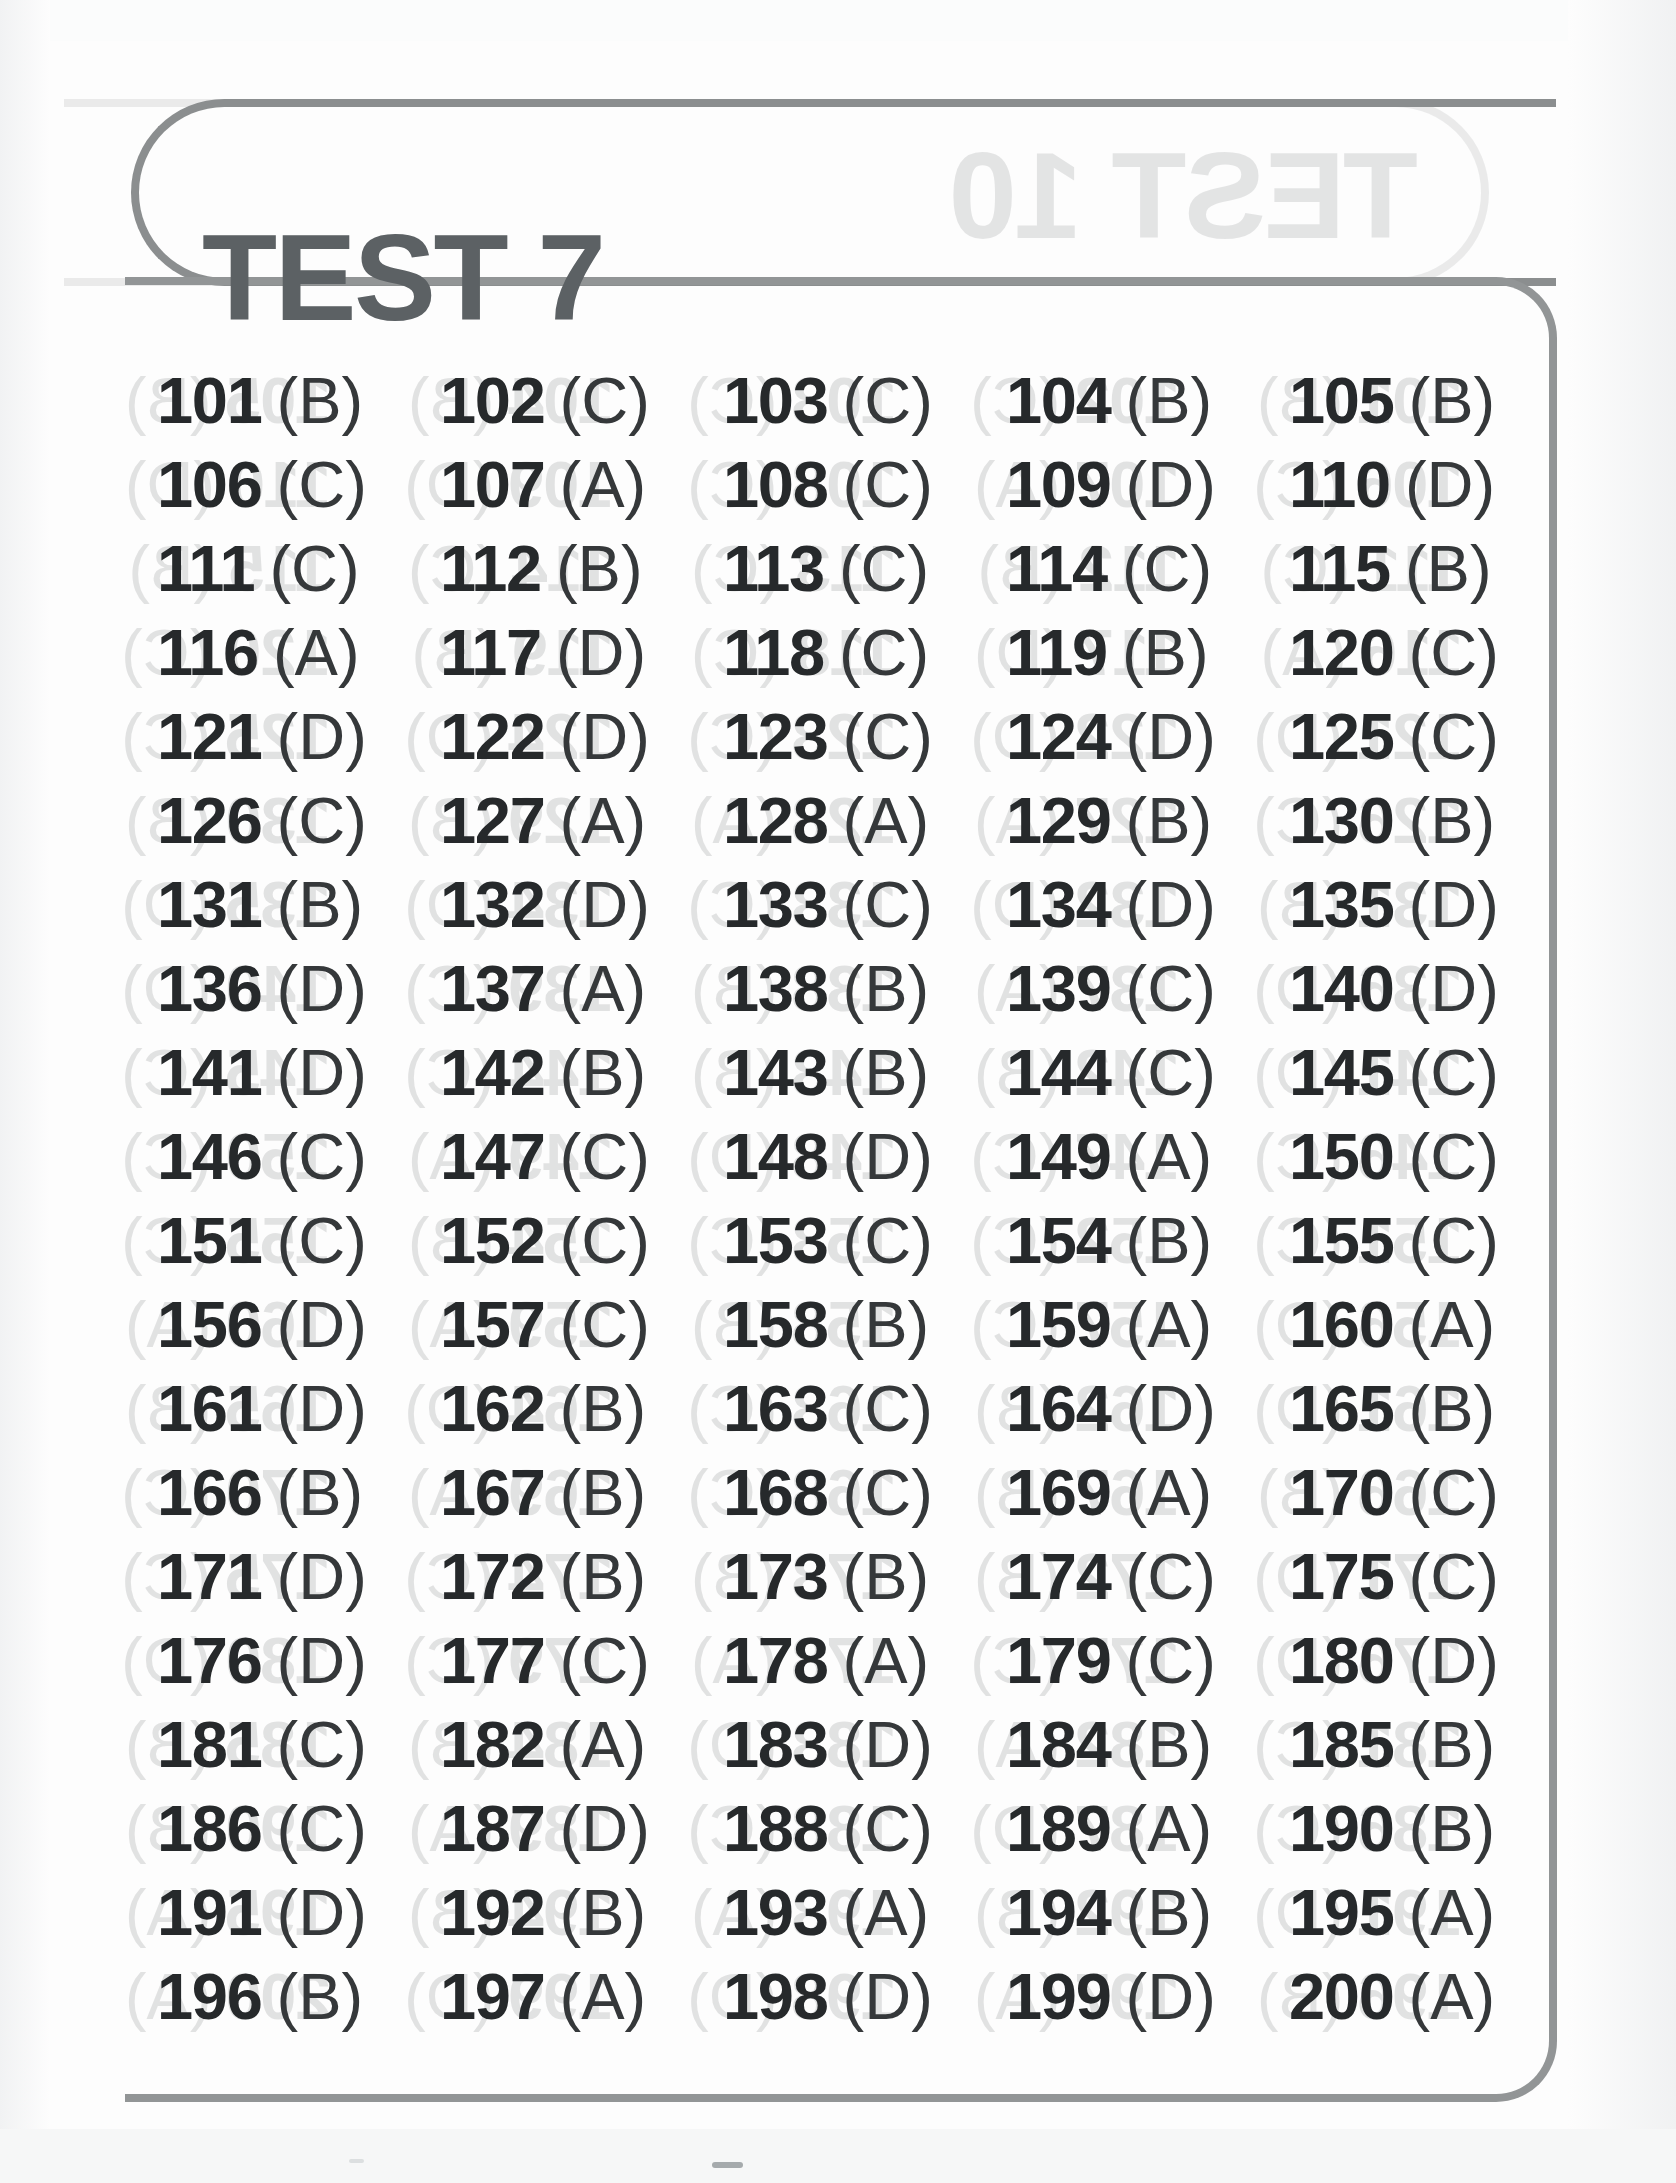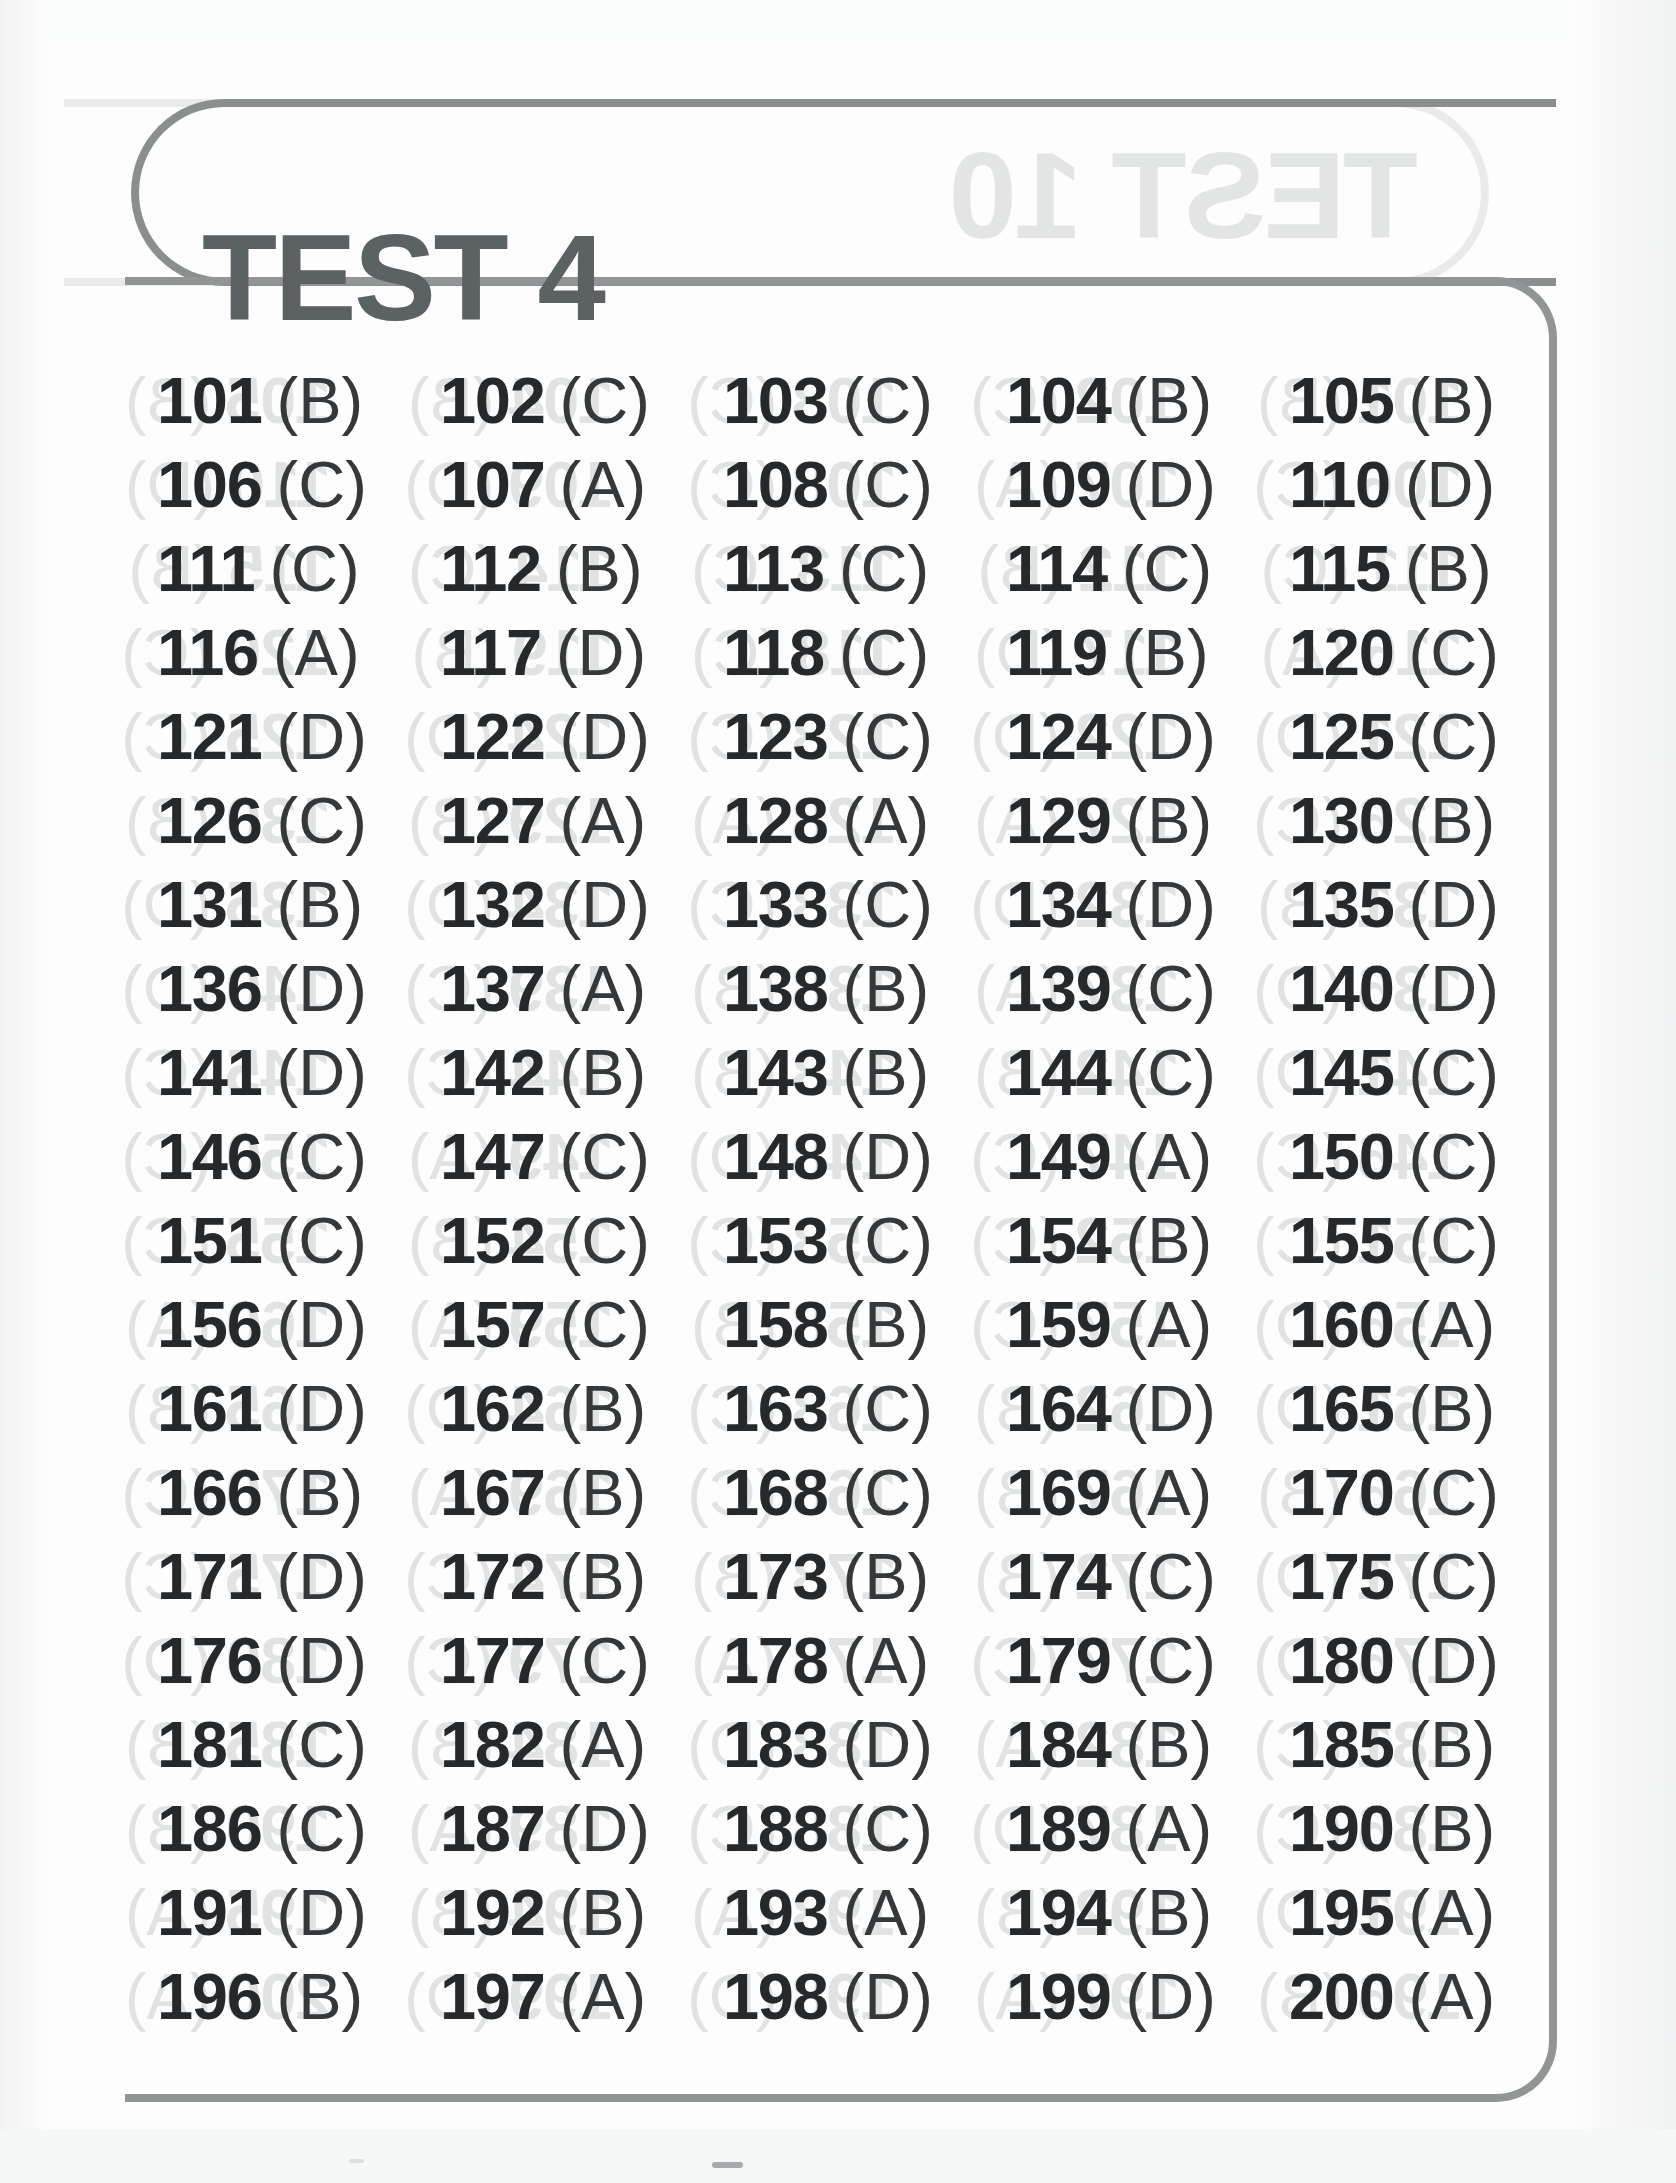--- a/index.html
+++ b/index.html
@@ -465,21 +465,21 @@
           <div class="cell">
             <span class="q">200</span>
             <span class="a">(A)</span>
           </div>
         </div>
     </div>
   </div>
 
   <div class="capsule"></div>
   <div class="box"></div>
-  <h1 class="title">TEST 4</h1>
+  <h1 class="title">TEST 7</h1>
 
   <div class="grid" id="answer-grid">
       <div class="cell">
         <span class="q">101</span>
         <span class="a">(B)</span>
       </div>
       <div class="cell">
         <span class="q">102</span>
         <span class="a">(C)</span>
       </div>

